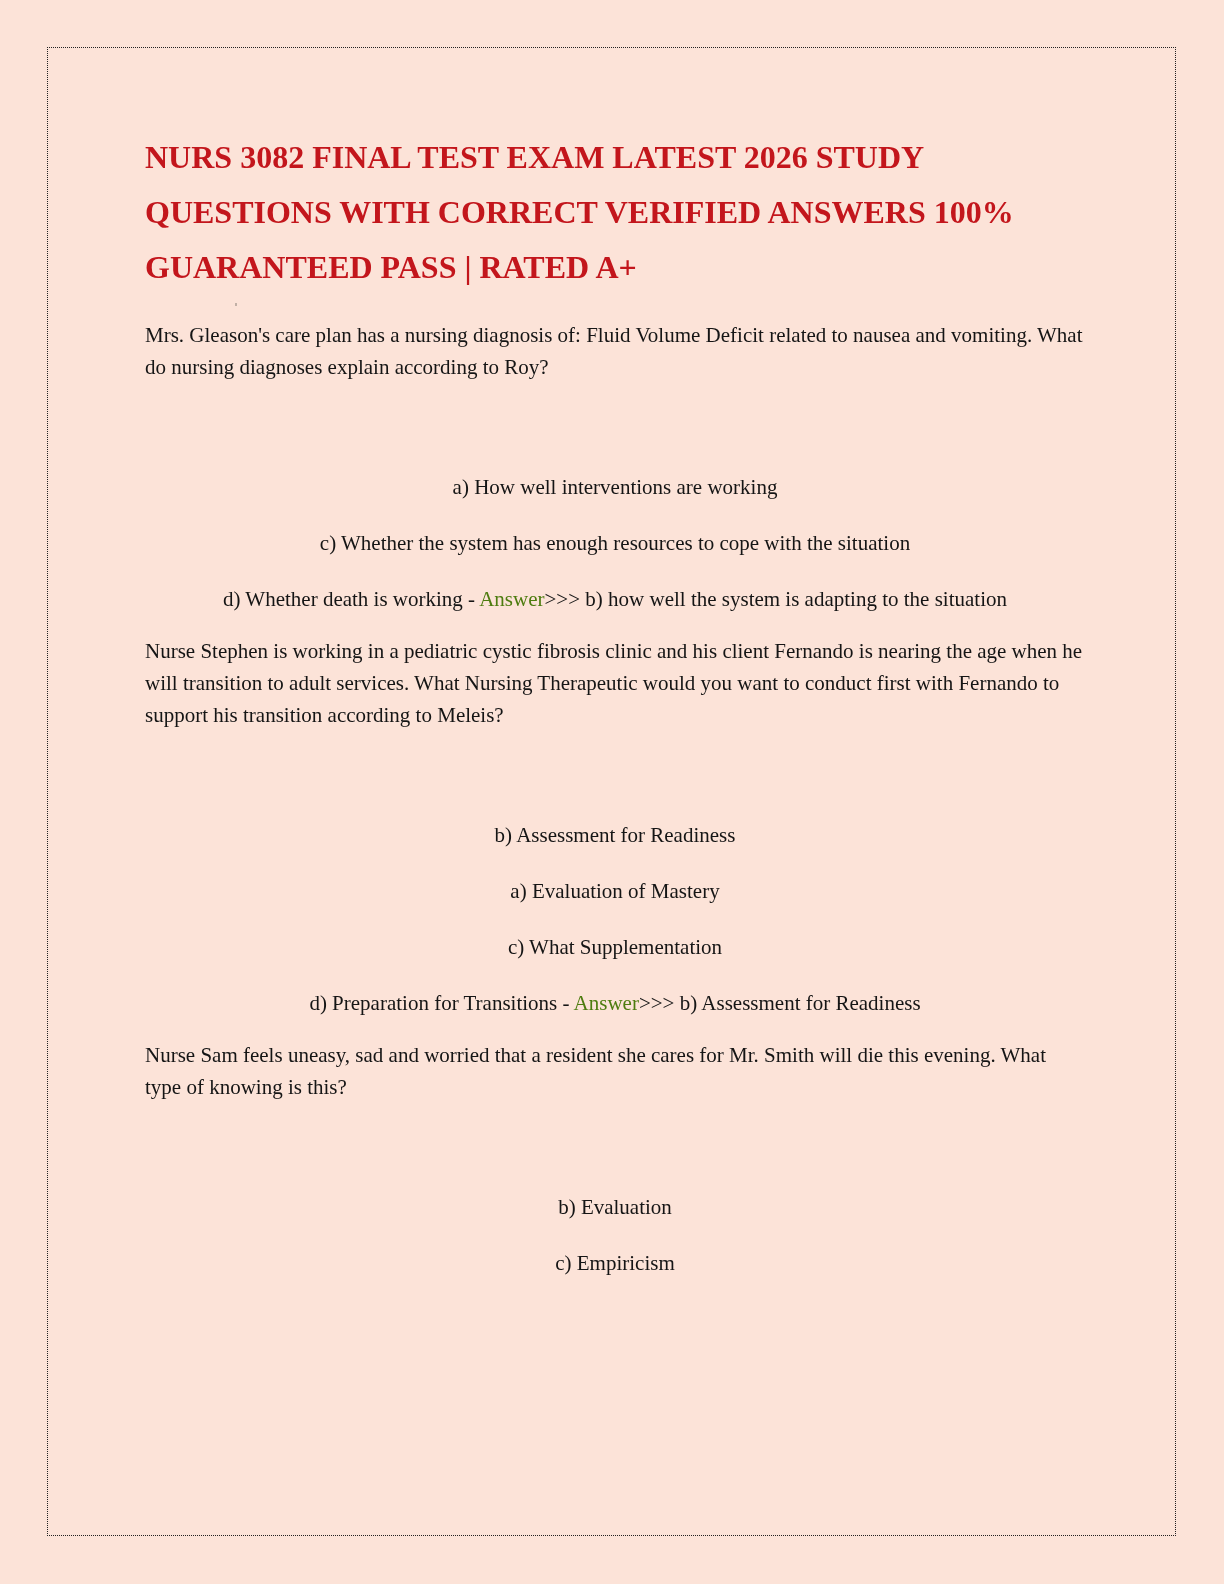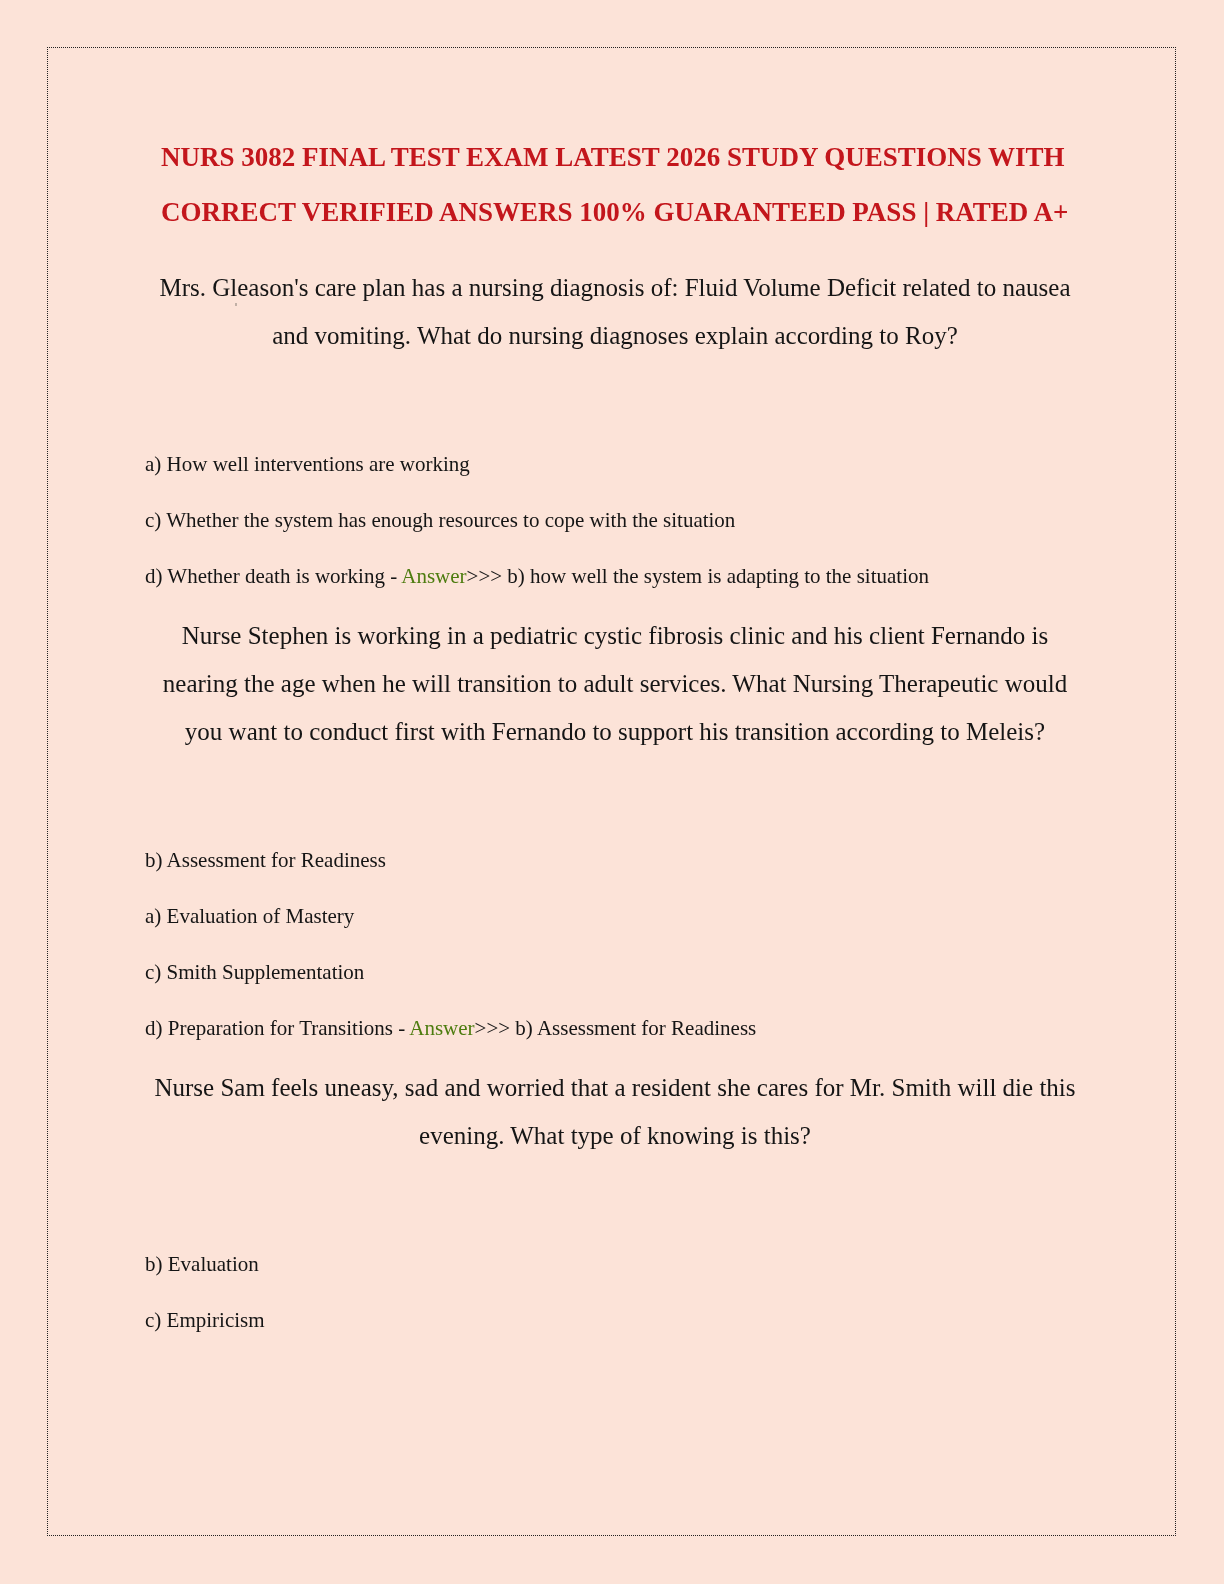--- a/index.html
+++ b/index.html
@@ -24,45 +24,45 @@
     border: 1px dotted #222;
     box-sizing: border-box;
   }
   .content {
     position: absolute;
     left: 145px;
     top: 130px;
     width: 940px;
   }
   .exam-title {
-    font-size: 27px;
+    font-size: 32px;
     font-weight: bold;
     line-height: 55px;
     color: #c3161c;
-    margin: 0 0 24px 16px;
+    margin: 0 0 24px 0;
   }
   .stray-mark {
     position: absolute;
     left: 235px;
     top: 303px;
     width: 2px;
     height: 3px;
     background: #a89a92;
     opacity: 0.7;
   }
   .question-text {
-    font-size: 25px;
-    line-height: 48px;
+    font-size: 21px;
+    line-height: 32px;
     margin: 0 0 84px 0;
-    text-align: center;
   }
   .option {
     font-size: 21px;
     line-height: 41px;
     margin: 0 0 15px 0;
+    text-align: center;
   }
   .answer-label {
     color: #4d7c0f;
   }
 </style>
 </head>
 <body>
 
 <div class="page-border"></div>
 <div class="stray-mark"></div>
@@ -72,20 +72,20 @@
   <h1 class="exam-title">NURS 3082 FINAL TEST EXAM LATEST 2026 STUDY QUESTIONS WITH CORRECT VERIFIED ANSWERS 100% GUARANTEED PASS | RATED A+</h1>
 
   <p class="question-text">Mrs. Gleason's care plan has a nursing diagnosis of: Fluid Volume Deficit related to nausea and vomiting. What do nursing diagnoses explain according to Roy?</p>
   <p class="option">a) How well interventions are working</p>
   <p class="option">c) Whether the system has enough resources to cope with the situation</p>
   <p class="option"><span>d) Whether death is working - </span><span class="answer-label">Answer</span><span>&gt;&gt;&gt; b) how well the system is adapting to the situation</span></p>
 
   <p class="question-text">Nurse Stephen is working in a pediatric cystic fibrosis clinic and his client Fernando is nearing the age when he will transition to adult services. What Nursing Therapeutic would you want to conduct first with Fernando to support his transition according to Meleis?</p>
   <p class="option">b) Assessment for Readiness</p>
   <p class="option">a) Evaluation of Mastery</p>
-  <p class="option">c) Smith Supplementation</p>
+  <p class="option">c) What Supplementation</p>
   <p class="option"><span>d) Preparation for Transitions - </span><span class="answer-label">Answer</span><span>&gt;&gt;&gt; b) Assessment for Readiness</span></p>
 
   <p class="question-text">Nurse Sam feels uneasy, sad and worried that a resident she cares for Mr. Smith will die this evening. What type of knowing is this?</p>
   <p class="option">b) Evaluation</p>
   <p class="option">c) Empiricism</p>
 
 </div>
 
 </body></html>

